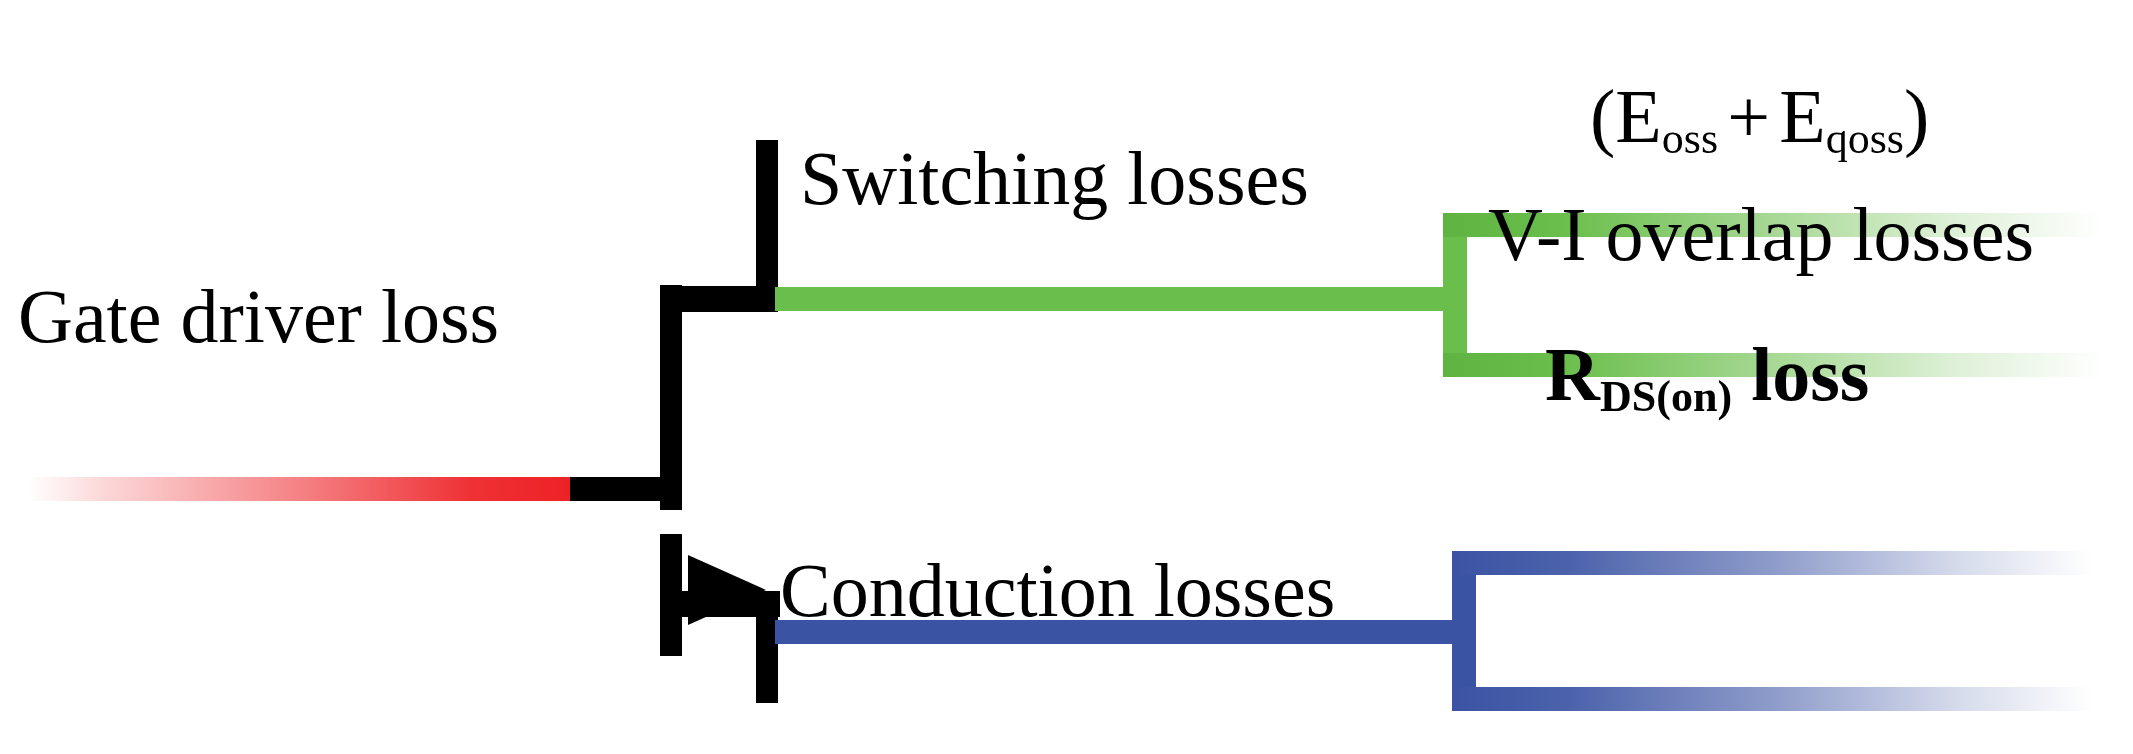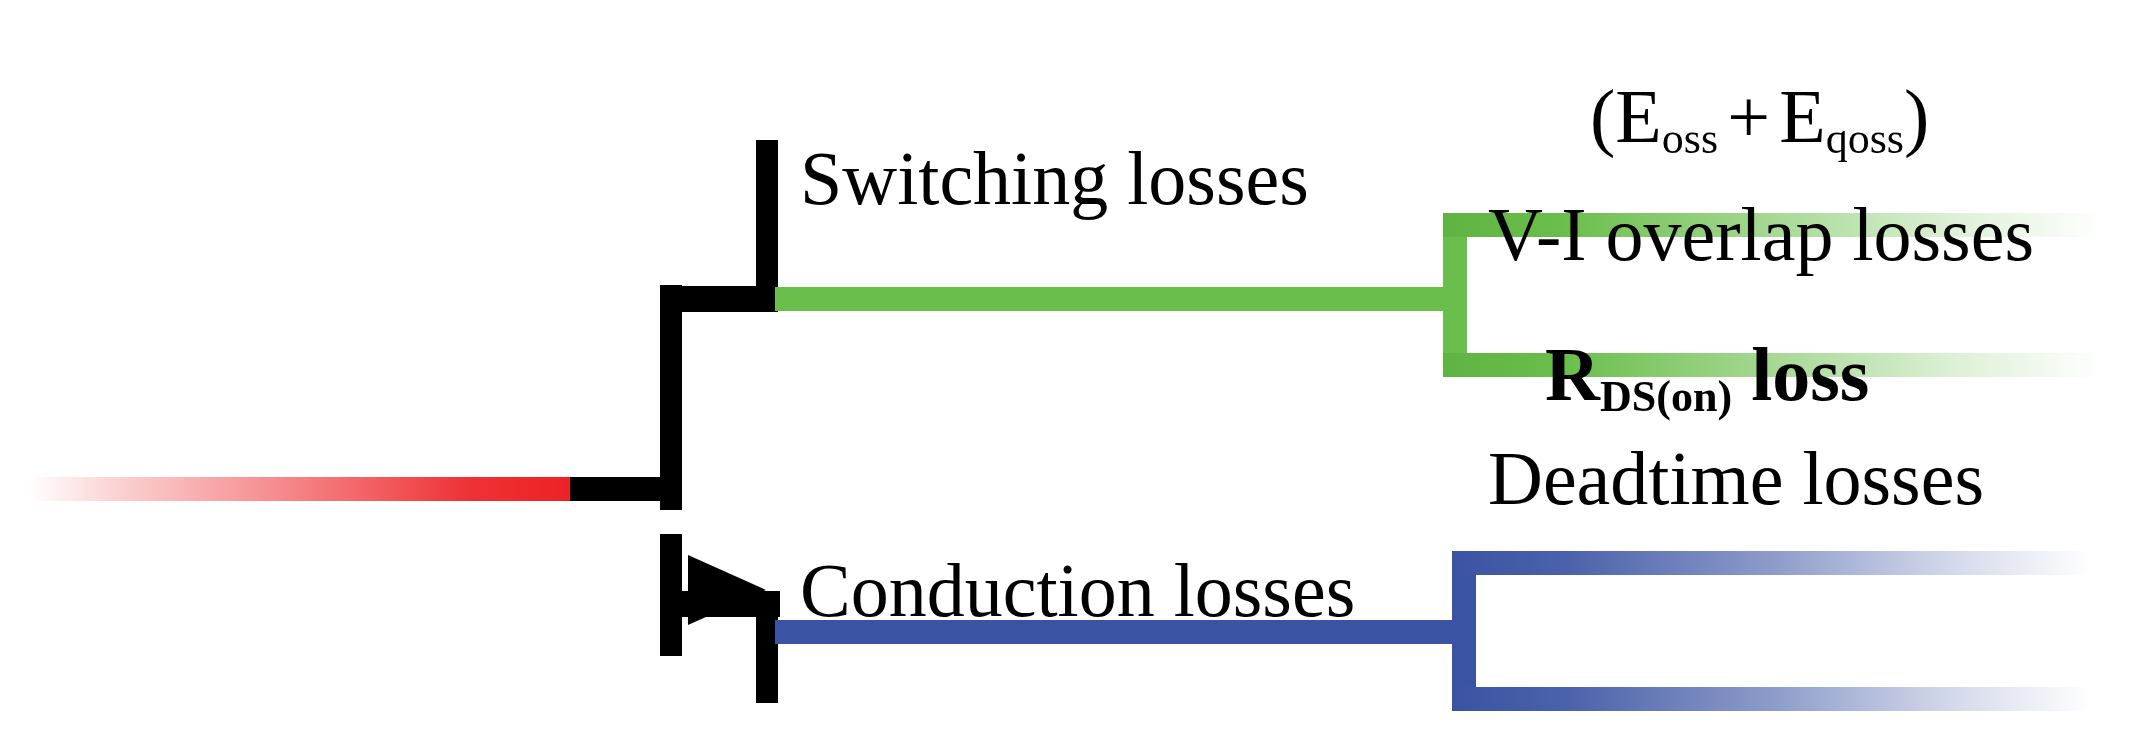--- a/index.html
+++ b/index.html
@@ -96,21 +96,21 @@
   }
   #blue-bot {
     left: 1452px; top: 687px; width: 640px; height: 24px;
     background: linear-gradient(to right, #3B53A3 0%, #4B62AB 18%, rgba(59,83,163,0.58) 50%,
                 rgba(59,83,163,0.20) 80%, rgba(59,83,163,0) 100%);
   }
 
   
   #label-gate-driver      { left: 18px;   top: 278px;  font-size: 76px; }
   #label-switching        { left: 800px;  top: 140px;  font-size: 76px; }
-  #label-conduction       { left: 800px;  top: 552px;  font-size: 76px; }
+  #label-conduction       { left: 780px;  top: 552px;  font-size: 76px; }
 
   #label-capacitance      { left: 1485px; top: 5px;    font-size: 76px; }
   #label-capacitance-sub  { left: 1590px; top: 78px;   font-size: 76px; }
   #label-vi-overlap       { left: 1488px; top: 196px;  font-size: 76px; }
 
   #label-rdson            { left: 1545px; top: 336px;  font-size: 76px; font-weight: bold; }
   #label-deadtime         { left: 1488px; top: 440px;  font-size: 76px; }
 
   sub {
     font-size: 0.58em;
@@ -120,20 +120,21 @@
     line-height: 0;
   }
   .plus { padding: 0 0.12em; }
 </style>
 </head>
 <body>
 
 <div id="canvas">
 
   <div class="bar" id="red-line"></div>
+  <div class="label" id="label-gate-driver">Gate driver loss</div>
 
   <div class="mos" id="mos-drain-lead"></div>
   <div class="mos" id="mos-channel-top"></div>
   <div class="mos" id="mos-gate-plate"></div>
   <div class="mos" id="mos-gate-lead"></div>
   <div class="mos" id="mos-channel-bot"></div>
   <div class="mos" id="mos-channel-bot2"></div>
   <div class="mos" id="mos-source-lead"></div>
   <div id="mos-body-arrow"></div>
 
@@ -155,15 +156,14 @@
   <div class="bar" id="blue-vert"></div>
   <div class="bar" id="blue-top"></div>
   <div class="bar" id="blue-bot"></div>
 
   <div class="label" id="label-conduction">Conduction losses</div>
 
   <div class="label" id="label-rdson">
     <span>R</span><sub>DS(on)</sub><span> loss</span>
   </div>
 
-  <div class="label" id="label-deadtime">Deadtime losses</div>
 
 </div>
 
 </body></html>

